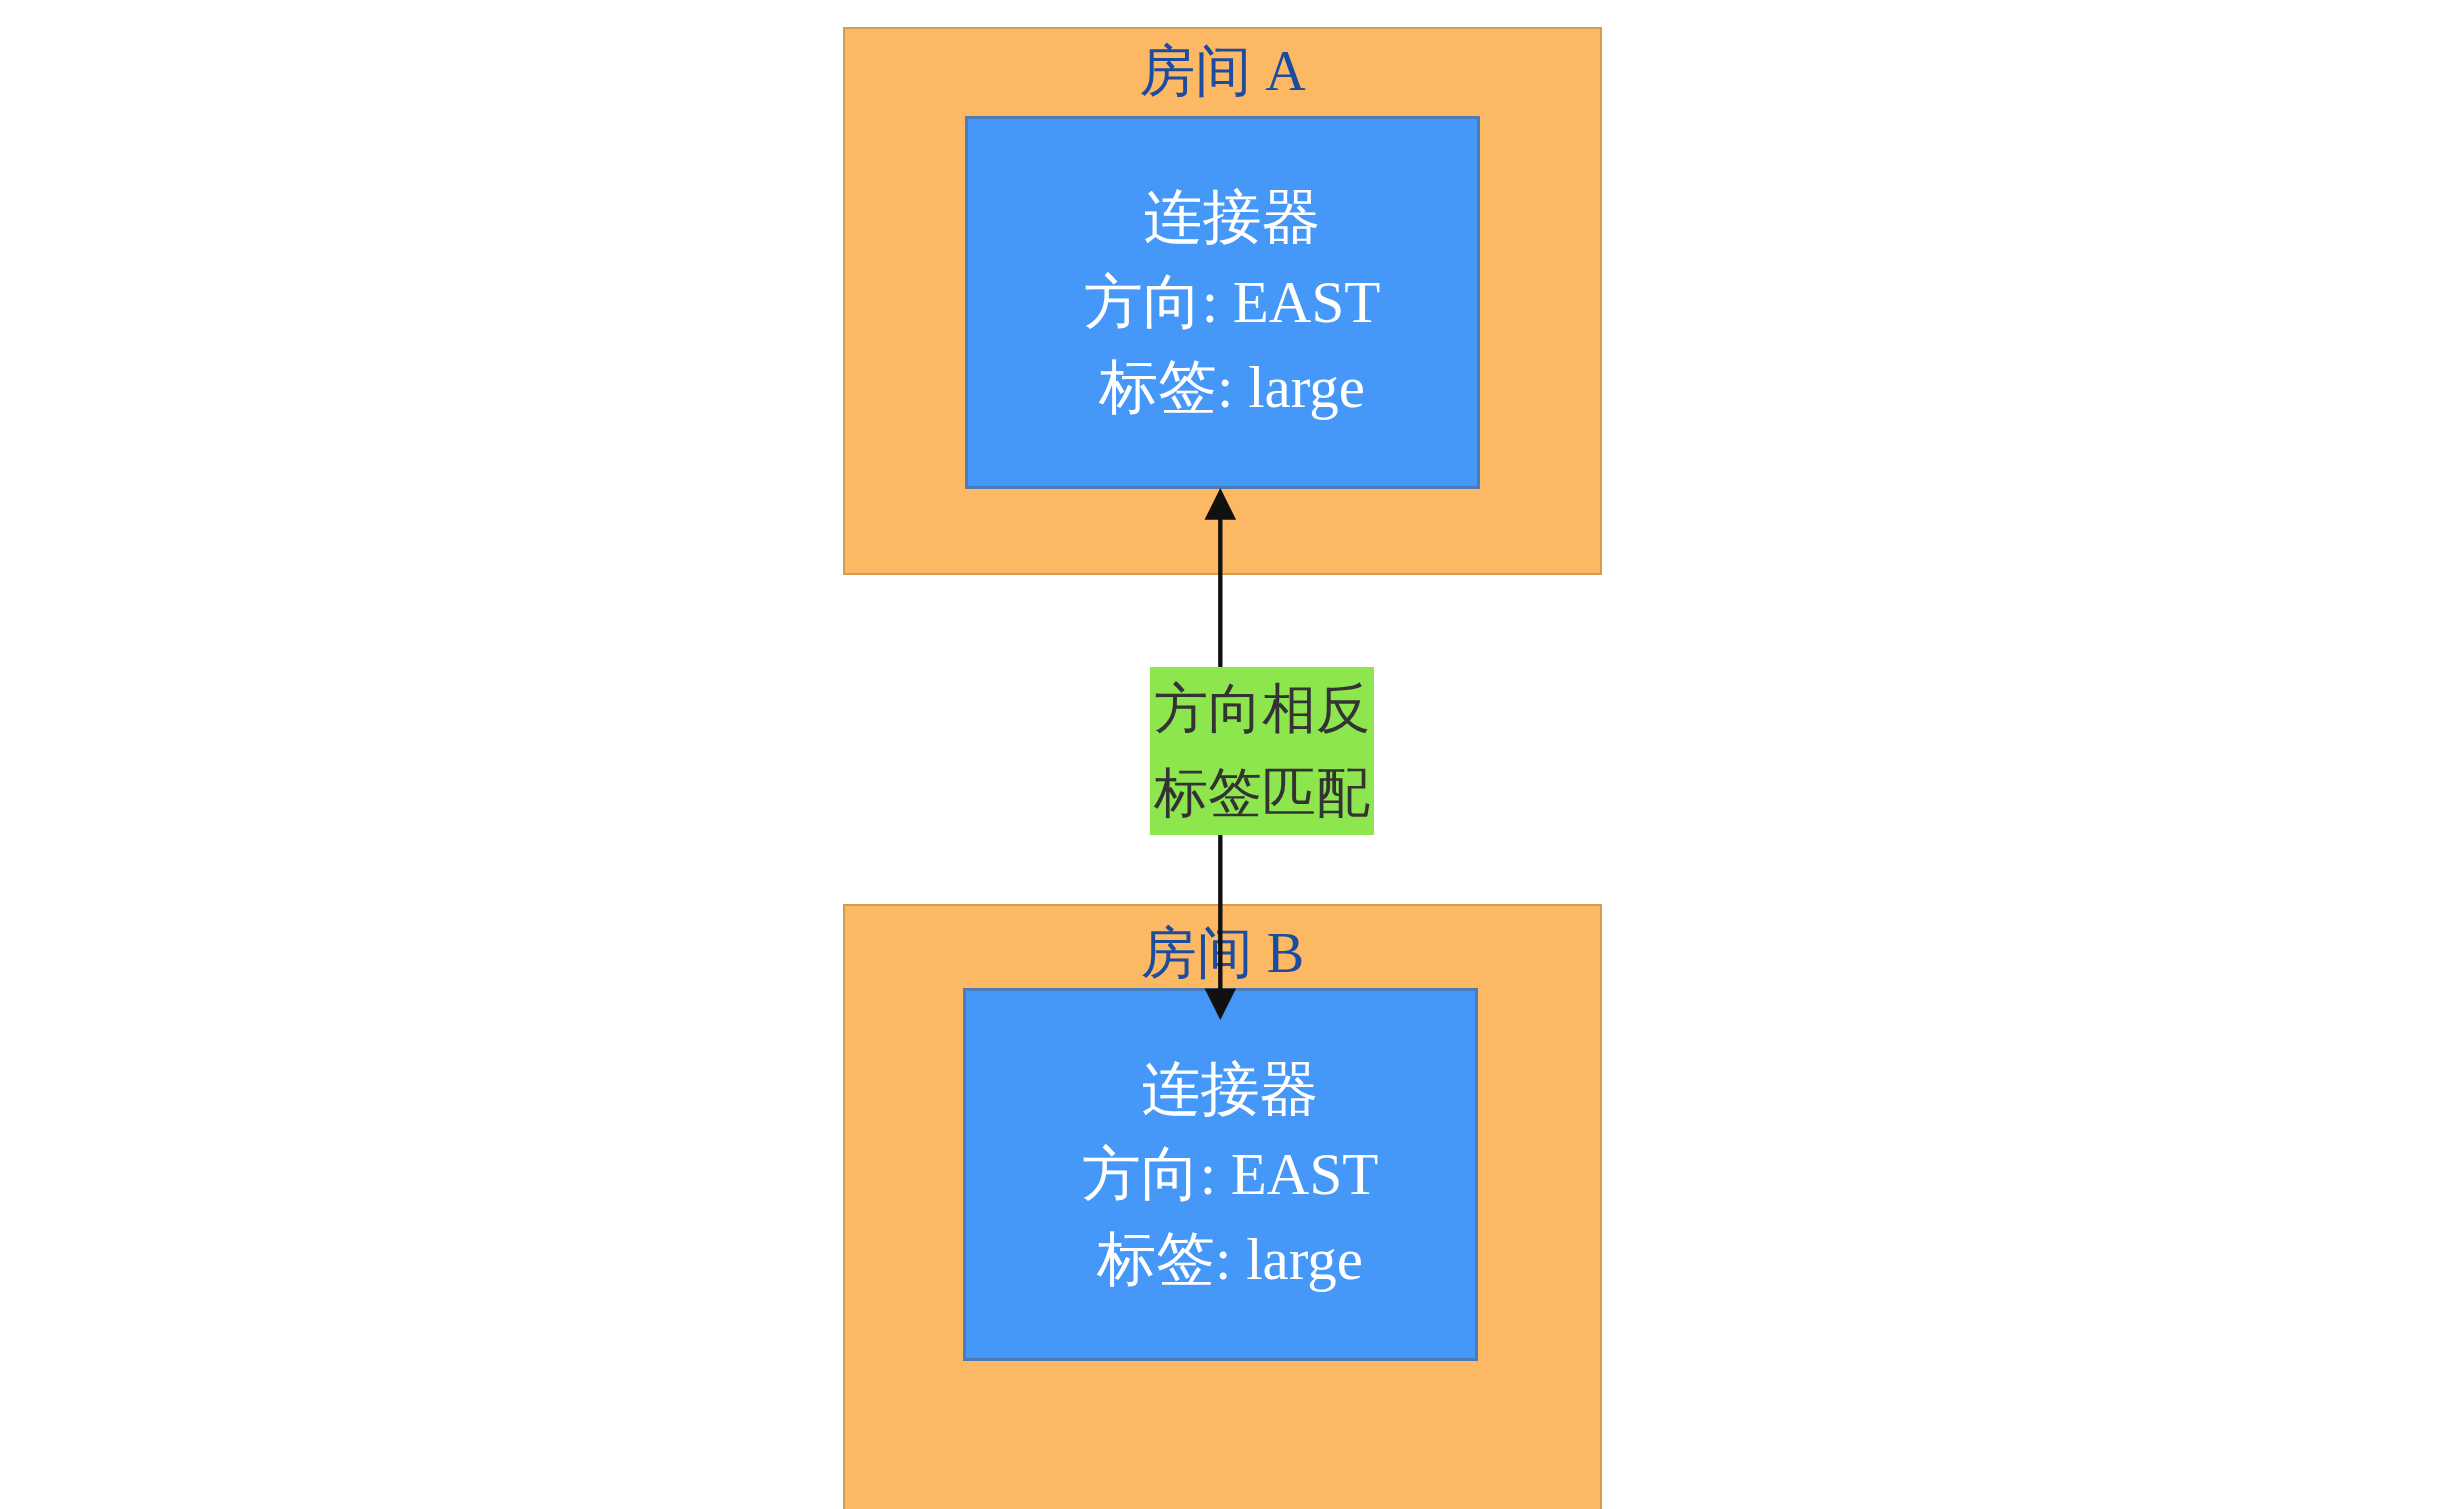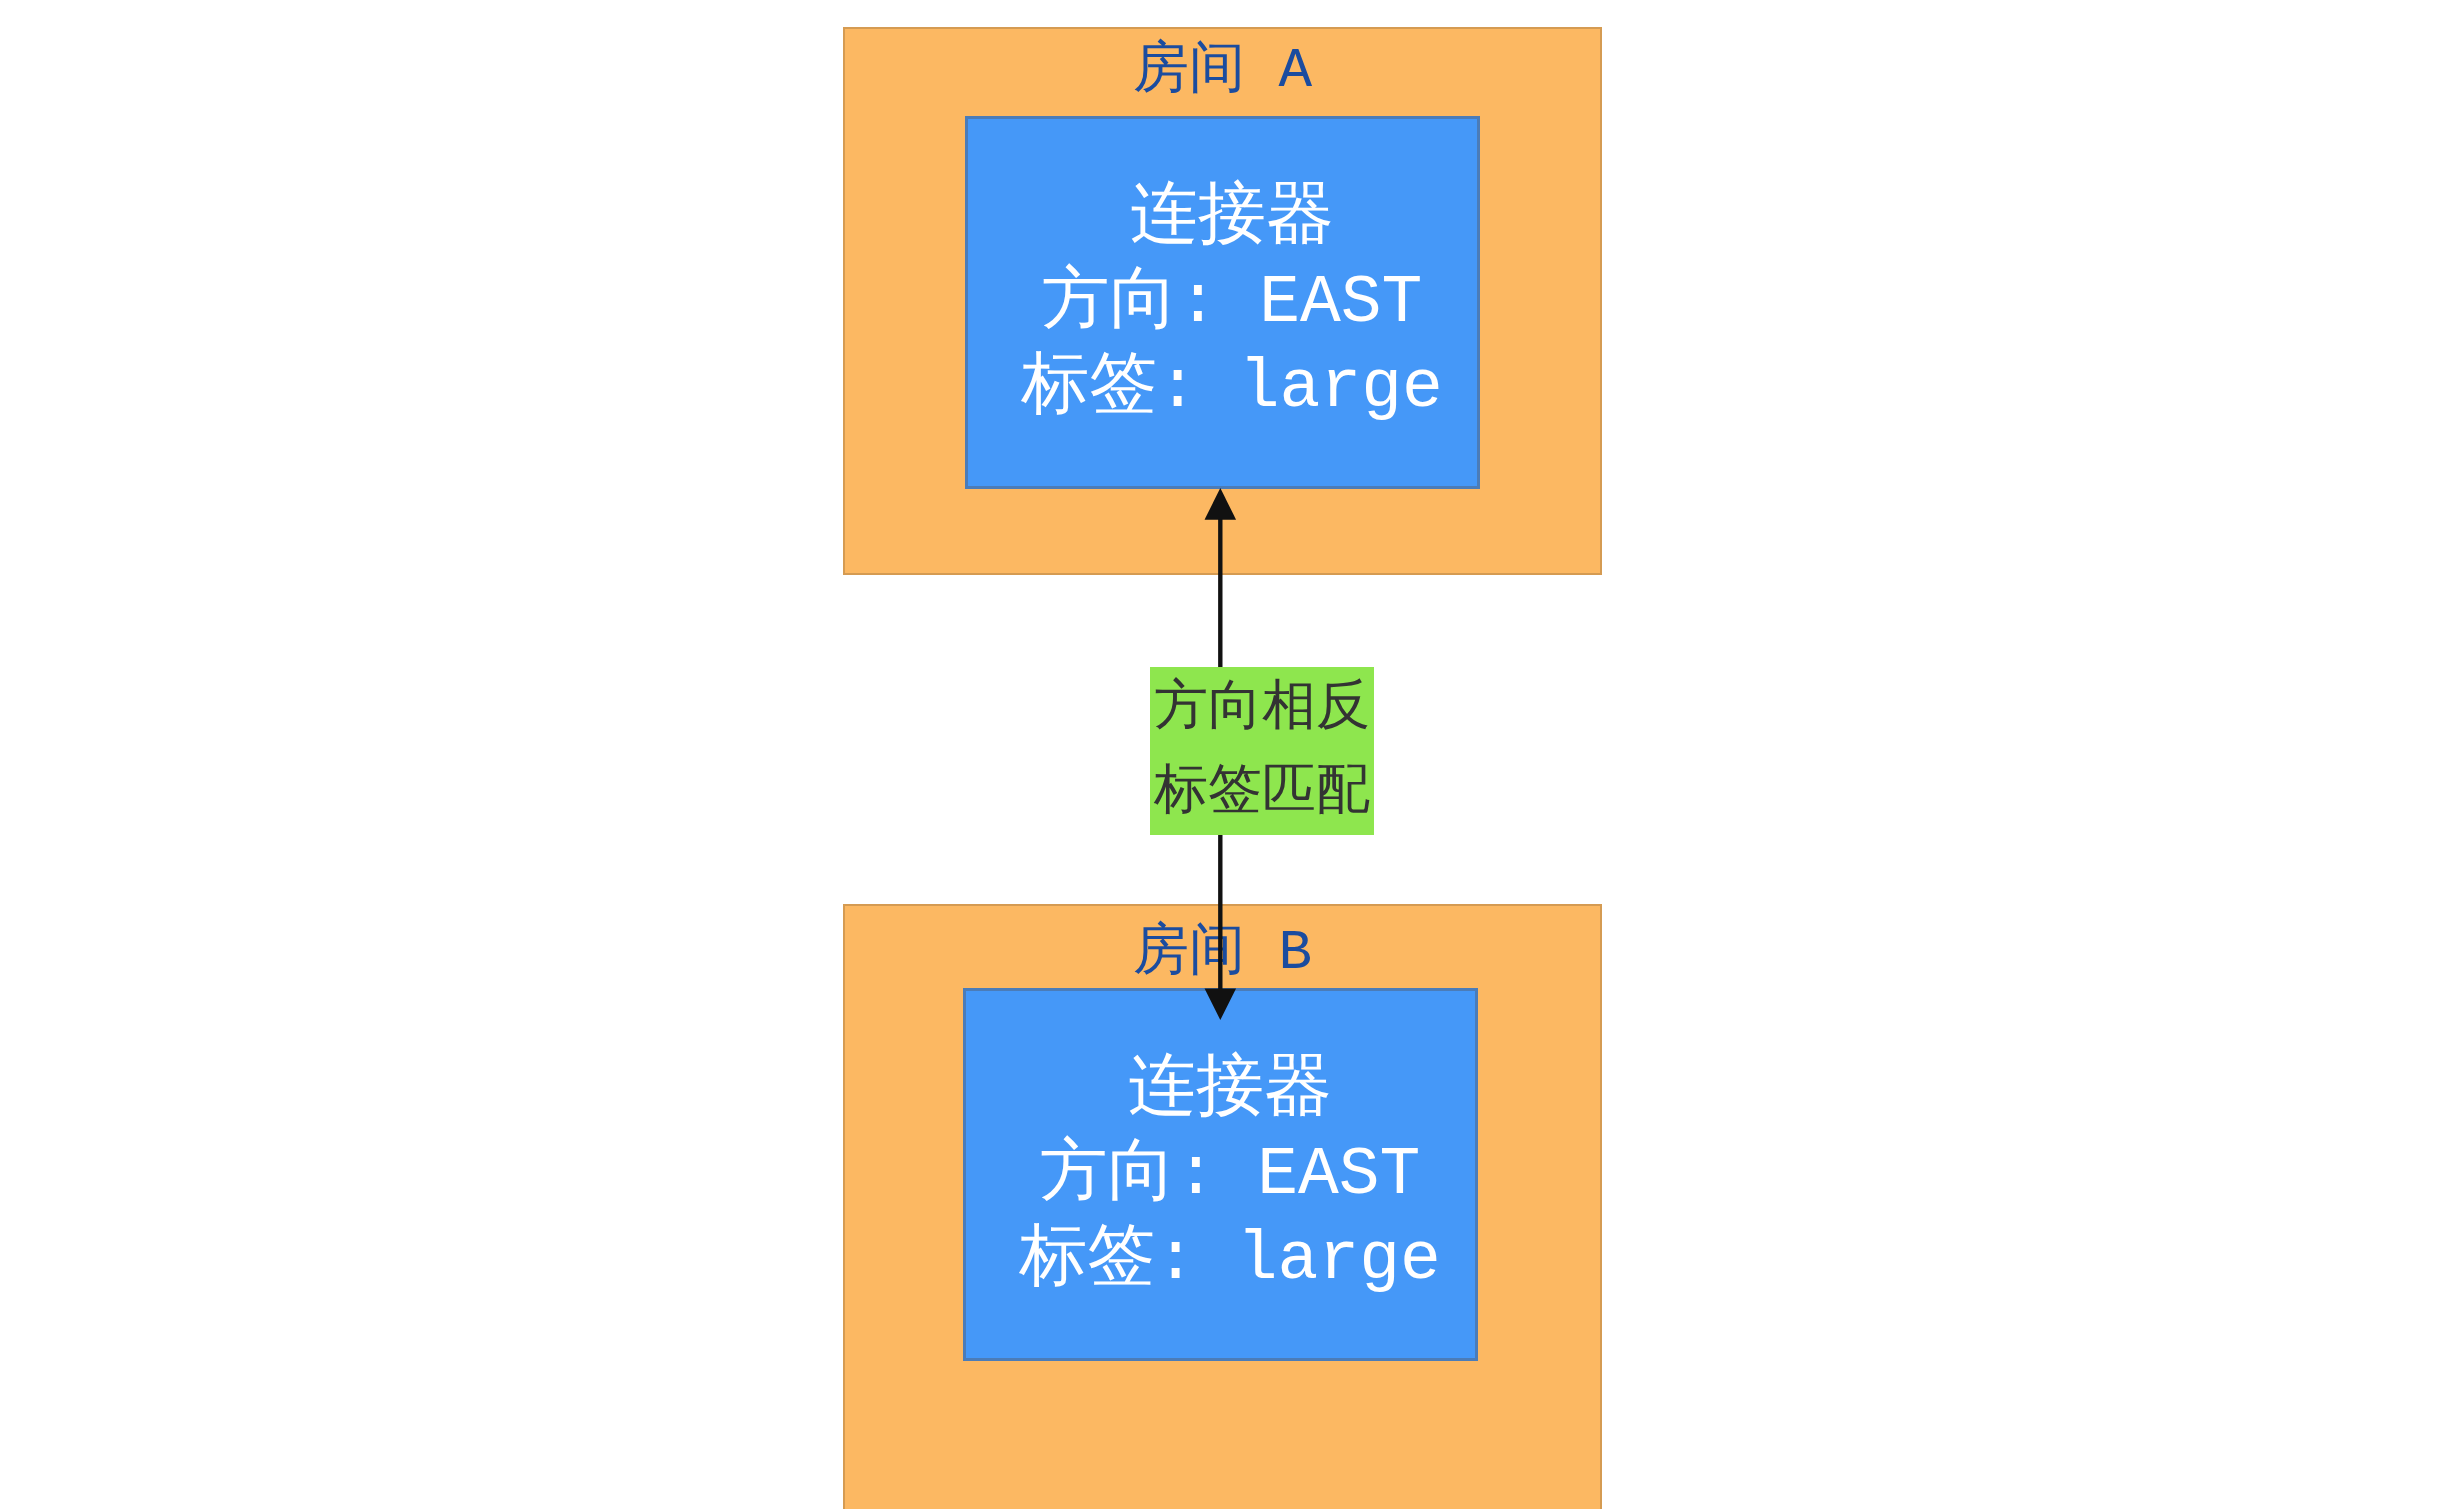--- a/index.html
+++ b/index.html
@@ -17,21 +17,21 @@
   html, body {
     margin: 0;
     padding: 0;
     background: var(--background);
   }
   .canvas {
     position: relative;
     width: 2438px;
     height: 1509px;
     background: var(--background);
-    font-family: Liberation Mono, monospace;
+    font-family: Liberation Serif, serif;
     overflow: hidden;
   }
   .room {
     position: absolute;
     left: 843px;
     width: 759px;
     background: var(--room-fill);
     border: 2.6px solid var(--room-border);
     box-sizing: border-box;
     z-index: 1;
@@ -57,21 +57,21 @@
     box-sizing: border-box;
     color: var(--connector-text);
     text-align: center;
     display: flex;
     flex-direction: column;
     justify-content: center;
   }
   .room-a .connector { left: 120px; top: 87px; }
   .room-b .connector { left: 118px; top: 82px; }
   .connector-line {
-    font-size: 68px;
+    font-size: 59px;
     line-height: 85px;
     white-space: nowrap;
     margin-left: 19px;
   }
   .arrow-svg {
     position: absolute;
     left: 0; top: 0;
     width: 2438px;
     height: 1509px;
     z-index: 2;

